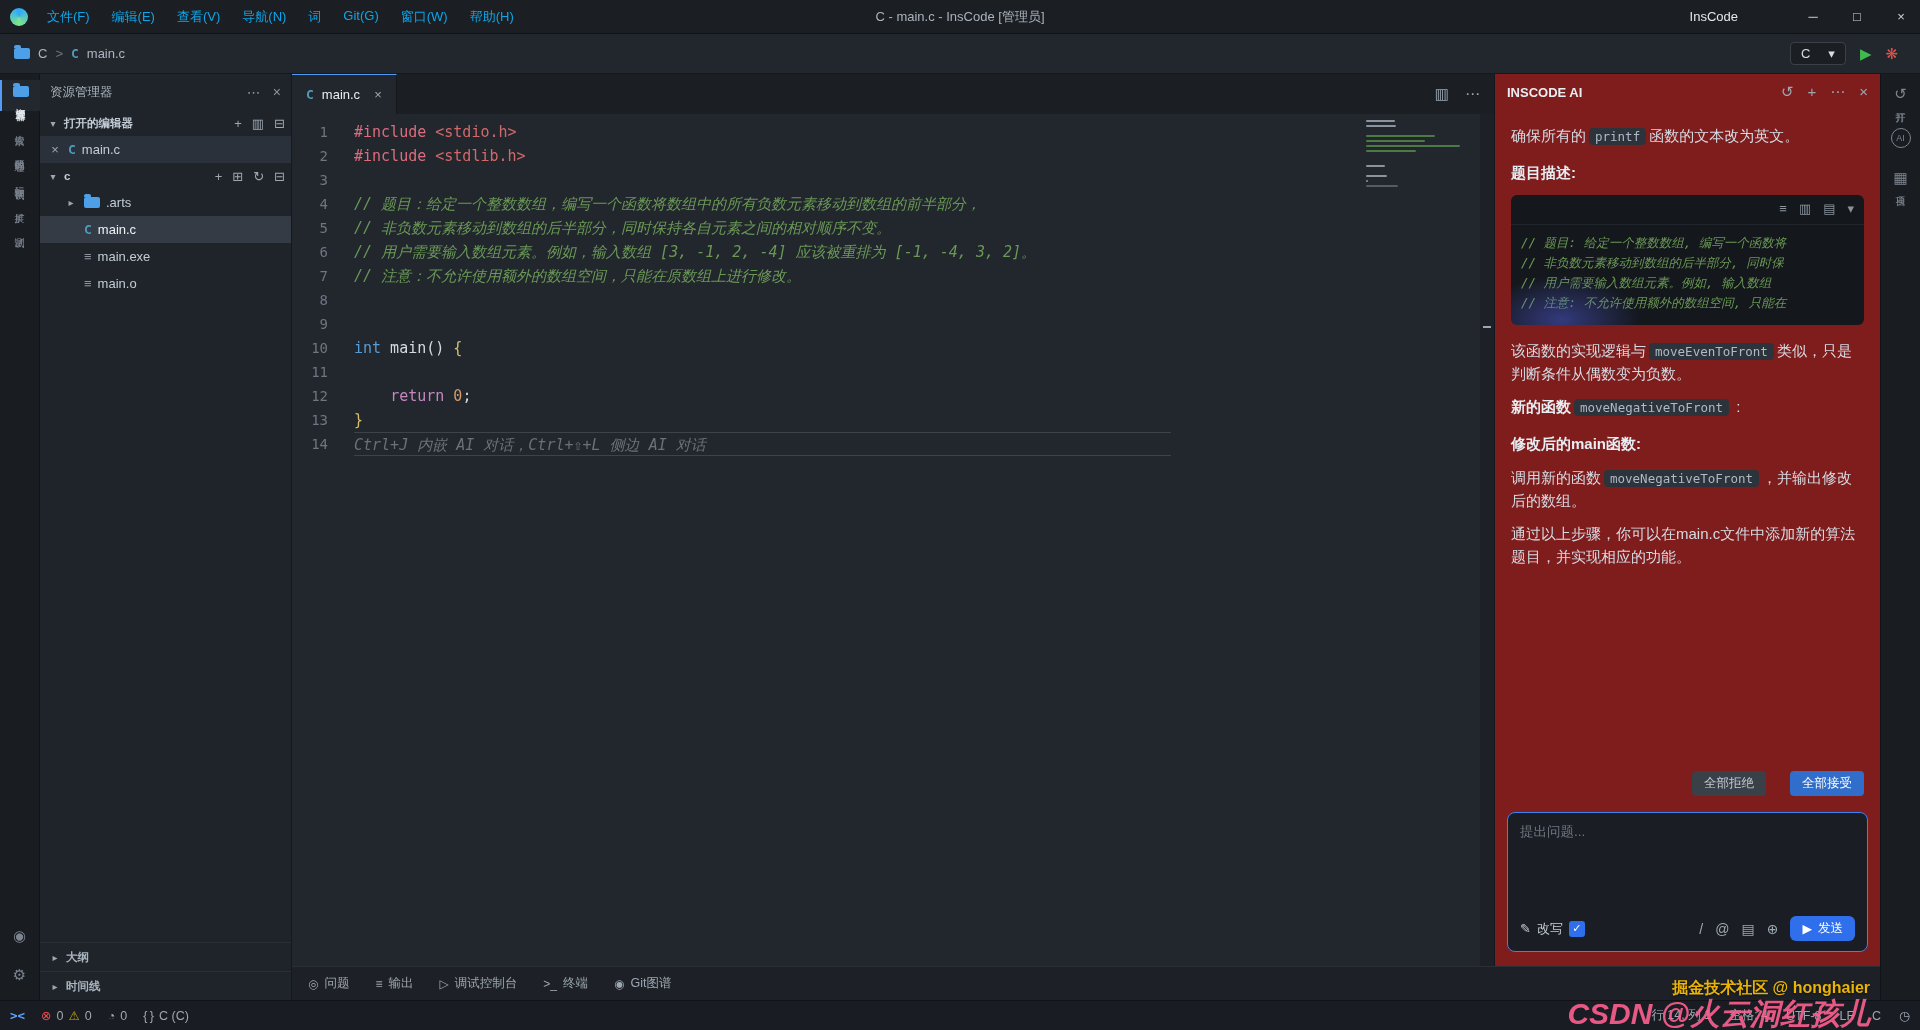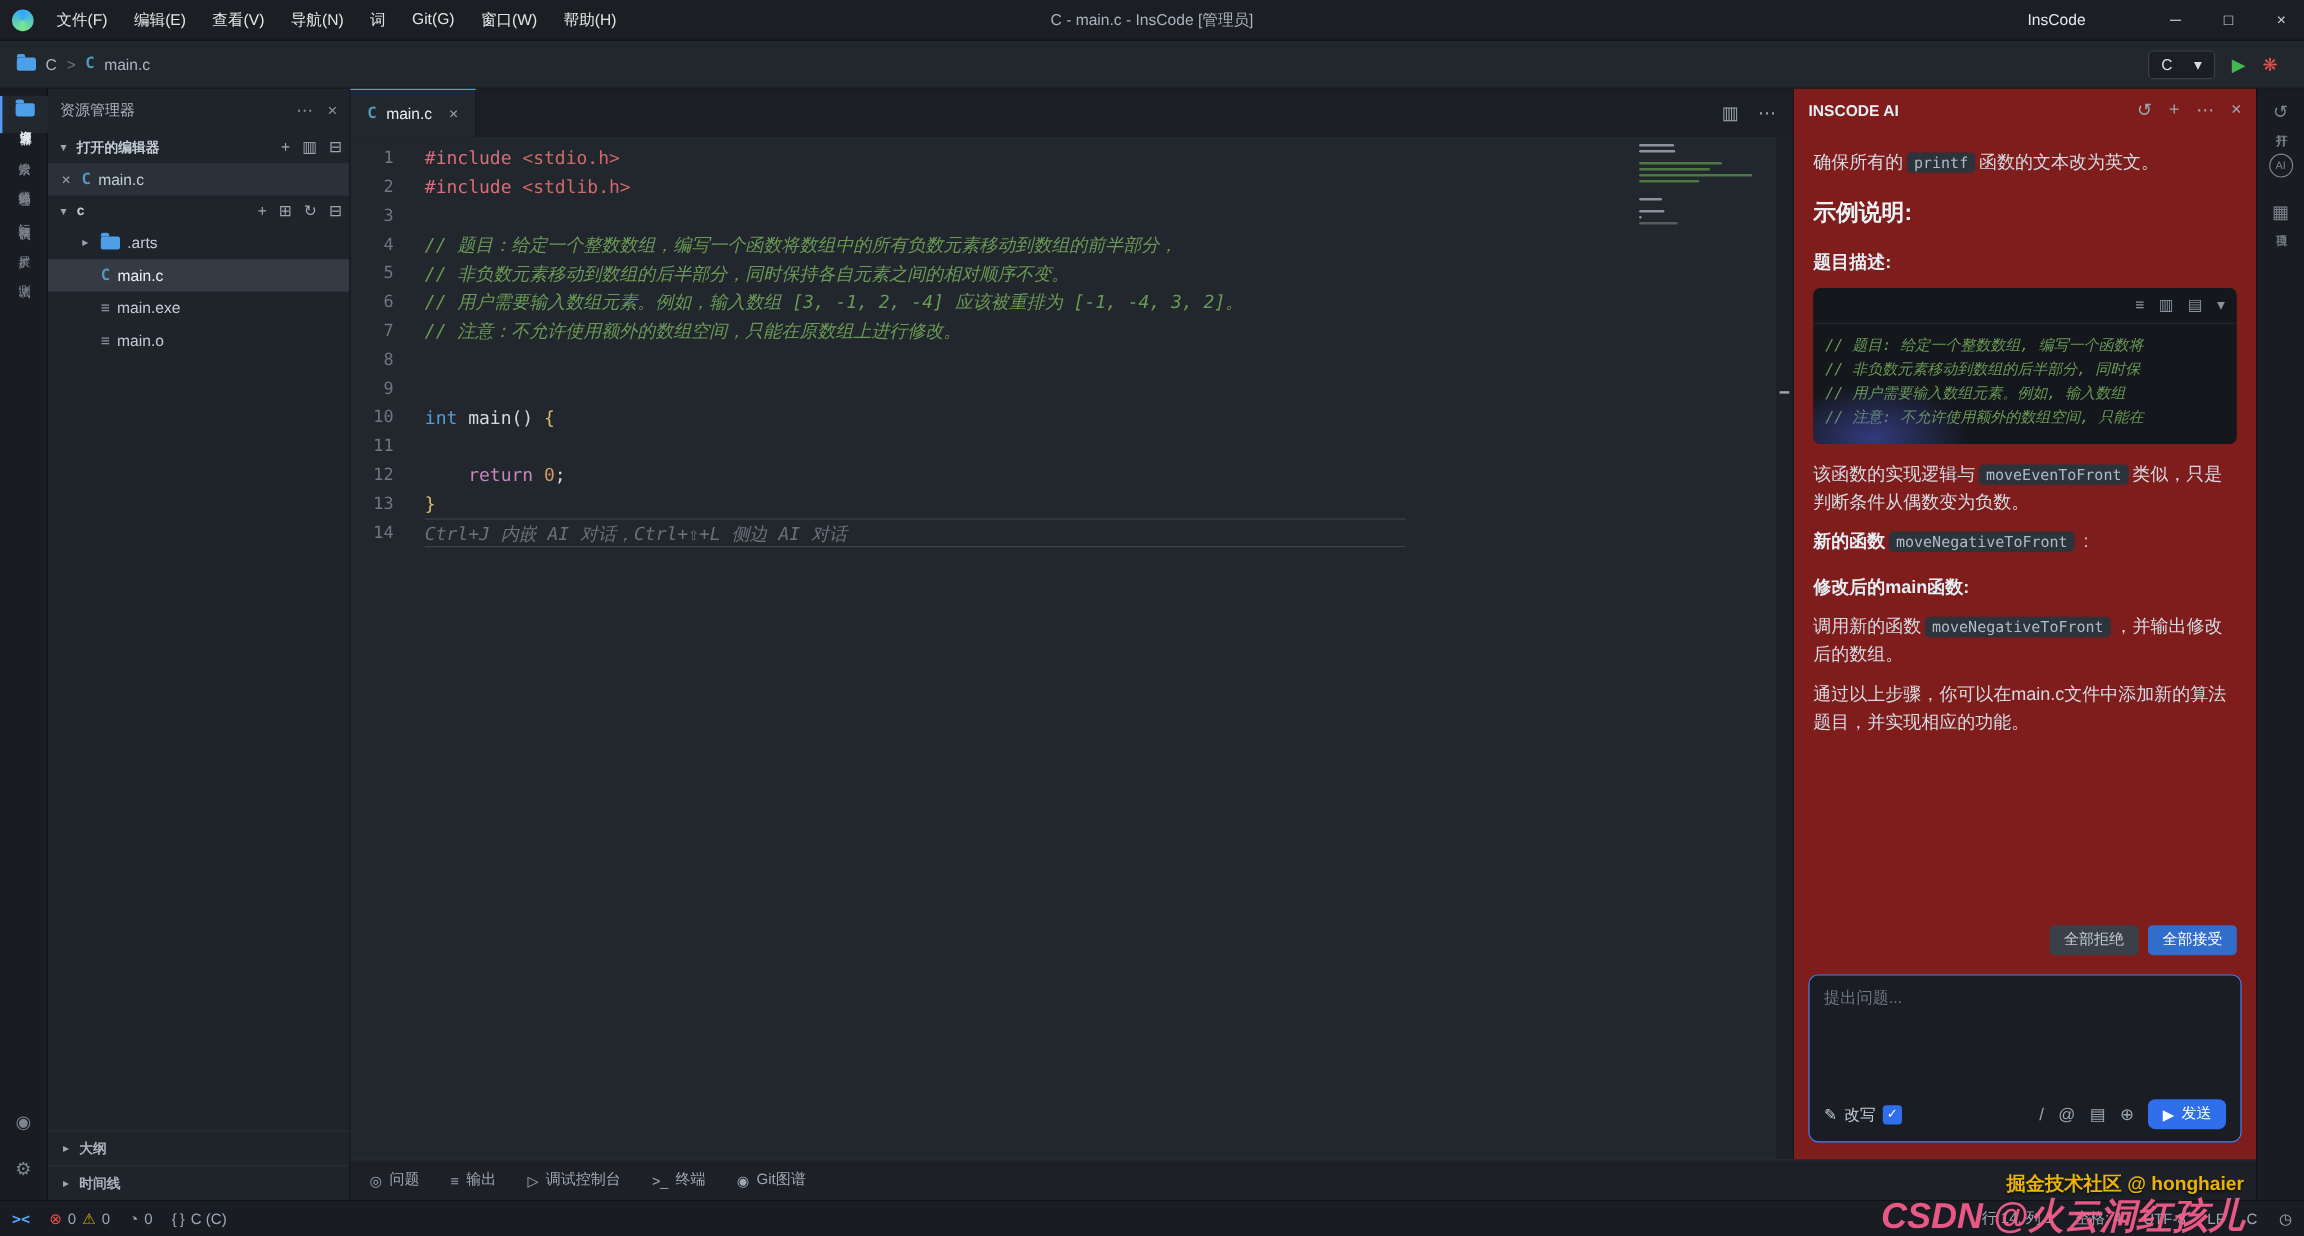--- a/index.html
+++ b/index.html
@@ -4,21 +4,21 @@
 <style>
   * { margin:0; padding:0; box-sizing:border-box; }
   html,body { width:1920px; height:1030px; overflow:hidden; background:#14161a;
     font-family:"Liberation Sans","DejaVu Sans",sans-serif; color:#c9d1d9; }
   .app { width:1920px; height:1030px; display:flex; flex-direction:column; position:relative; }
 
   
   .titlebar { height:34px; background:#1b1e23; display:flex; align-items:center; padding:0 10px; flex:0 0 auto; border-bottom:1px solid #101216;}
   .logo { width:18px; height:18px; border-radius:50%; background:conic-gradient(#2ea6ff,#7ee787,#2ea6ff); margin-right:10px; flex:0 0 auto;}
   .menu-row { display:flex; gap:4px; }
-  .menu-item { font-size:13px; color:#e5e5e5; padding:3px 9px; border-radius:4px; cursor:default; white-space:nowrap;}
+  .menu-item { font-size:13px; color:#0ea5e9; padding:3px 9px; border-radius:4px; cursor:default; white-space:nowrap;}
   .win-title { position:absolute; left:50%; transform:translateX(-50%); font-size:13px; color:#aab3bd; }
   .tb-right { margin-left:auto; display:flex; align-items:center; gap:26px; }
   .brand { font-size:13px; color:#e2e8ee; margin-right:40px; }
   .win-ctl { font-size:13px; color:#cdd4dc; width:18px; text-align:center; }
 
   
   .toolbar { height:40px; background:#22262d; display:flex; align-items:center; padding:0 14px; flex:0 0 auto; border-bottom:1px solid #15181c;}
   .crumb { display:flex; align-items:center; gap:8px; font-size:13px; color:#adb6c0;}
   .folder-ic { width:16px; height:11px; background:#4d9fe8; border-radius:2px; position:relative; display:inline-block;}
   .folder-ic::before { content:""; position:absolute; top:-3px; left:0; width:7px; height:3px; background:#4d9fe8; border-radius:2px 2px 0 0;}
@@ -93,21 +93,21 @@
   .ai-content { flex:1 1 auto; overflow:hidden; padding:4px 16px 8px 16px; font-size:15px; line-height:1.55; color:#d5dbe3;}
   .ai-p { margin:10px 0; }
   .ai-p .b { font-weight:bold; color:#e6edf3; }
   .ai-h2 { font-size:19px; font-weight:bold; color:#f0f3f6; margin:16px 0 8px; }
   .ai-h3 { font-size:15px; font-weight:bold; color:#e6edf3; margin:14px 0 6px; }
   .chip { font-family:"DejaVu Sans Mono",monospace; font-size:12.5px; background:#2d333b; color:#adbac7; border-radius:4px; padding:1px 6px; margin:0 3px;}
   .ai-code { background:#14171c; border-radius:6px; margin:10px 0 14px; overflow:hidden; position:relative;}
   .ai-code::after { content:""; position:absolute; left:-30px; bottom:-40px; width:160px; height:90px; background:radial-gradient(closest-side, rgba(88,101,242,.45), transparent); pointer-events:none;}
   .ai-code-head { height:30px; display:flex; align-items:center; justify-content:flex-end; gap:12px; padding:0 10px; color:#8b949e; font-size:13px; border-bottom:1px solid #20242b;}
   .ai-pre { padding:8px 10px 12px; font-family:"DejaVu Sans Mono",monospace; font-size:12.5px; line-height:20px; color:#6a9955; font-style:italic; white-space:nowrap;}
-  .ai-actions { display:flex; justify-content:flex-end; gap:8px; margin:14px 0 6px; }
+  .ai-actions { display:flex; justify-content:flex-end; gap:24px; margin:14px 0 6px; }
   .btn { font-size:12.5px; border-radius:4px; padding:4px 12px; cursor:pointer; }
   .btn.reject { background:#3a4048; color:#c3ccd5; }
   .btn.accept { background:#316dca; color:#ffffff; }
 
   .ai-inputcard { flex:0 0 auto; margin:10px 12px 14px; border:1.5px solid #3b82f6; border-radius:8px; background:#1a1e24; height:140px; display:flex; flex-direction:column; padding:10px 12px;}
   .ai-ta { flex:1 1 auto; background:transparent; border:none; outline:none; resize:none; color:#d5dbe3; font-size:13.5px; font-family:"Liberation Sans","DejaVu Sans",sans-serif;}
   .ai-ta::placeholder { color:#6e7681; }
   .ai-inputbar { display:flex; align-items:center; gap:12px; color:#9da7b1; font-size:13px; }
   .rewrite { display:flex; align-items:center; gap:6px; color:#c3ccd5; }
   .checkbox { width:16px; height:16px; background:#2f6feb; border-radius:3px; color:#fff; font-size:11px; display:flex; align-items:center; justify-content:center;}
@@ -335,21 +335,20 @@
             <span>INSCODE AI</span>
             <span class="sb-icons">
                 <span>↺</span>
                 <span>+</span>
                 <span>⋯</span>
                 <span>×</span>
               </span>
           </div>
           <div class="ai-content">
               <div class="ai-p"><span>确保所有的</span><span class="chip">printf</span><span>函数的文本改为英文。</span></div>
-              <div class="ai-h2">示例说明:</div>
               <div class="ai-h3">题目描述:</div>
               <div class="ai-code">
                 <div class="ai-code-head">
                   <span>≡</span>
                   <span>▥</span>
                   <span>▤</span>
                   <span>▾</span>
                 </div>
                 <div class="ai-pre">
                   <div>// 题目: 给定一个整数数组, 编写一个函数将</div>

